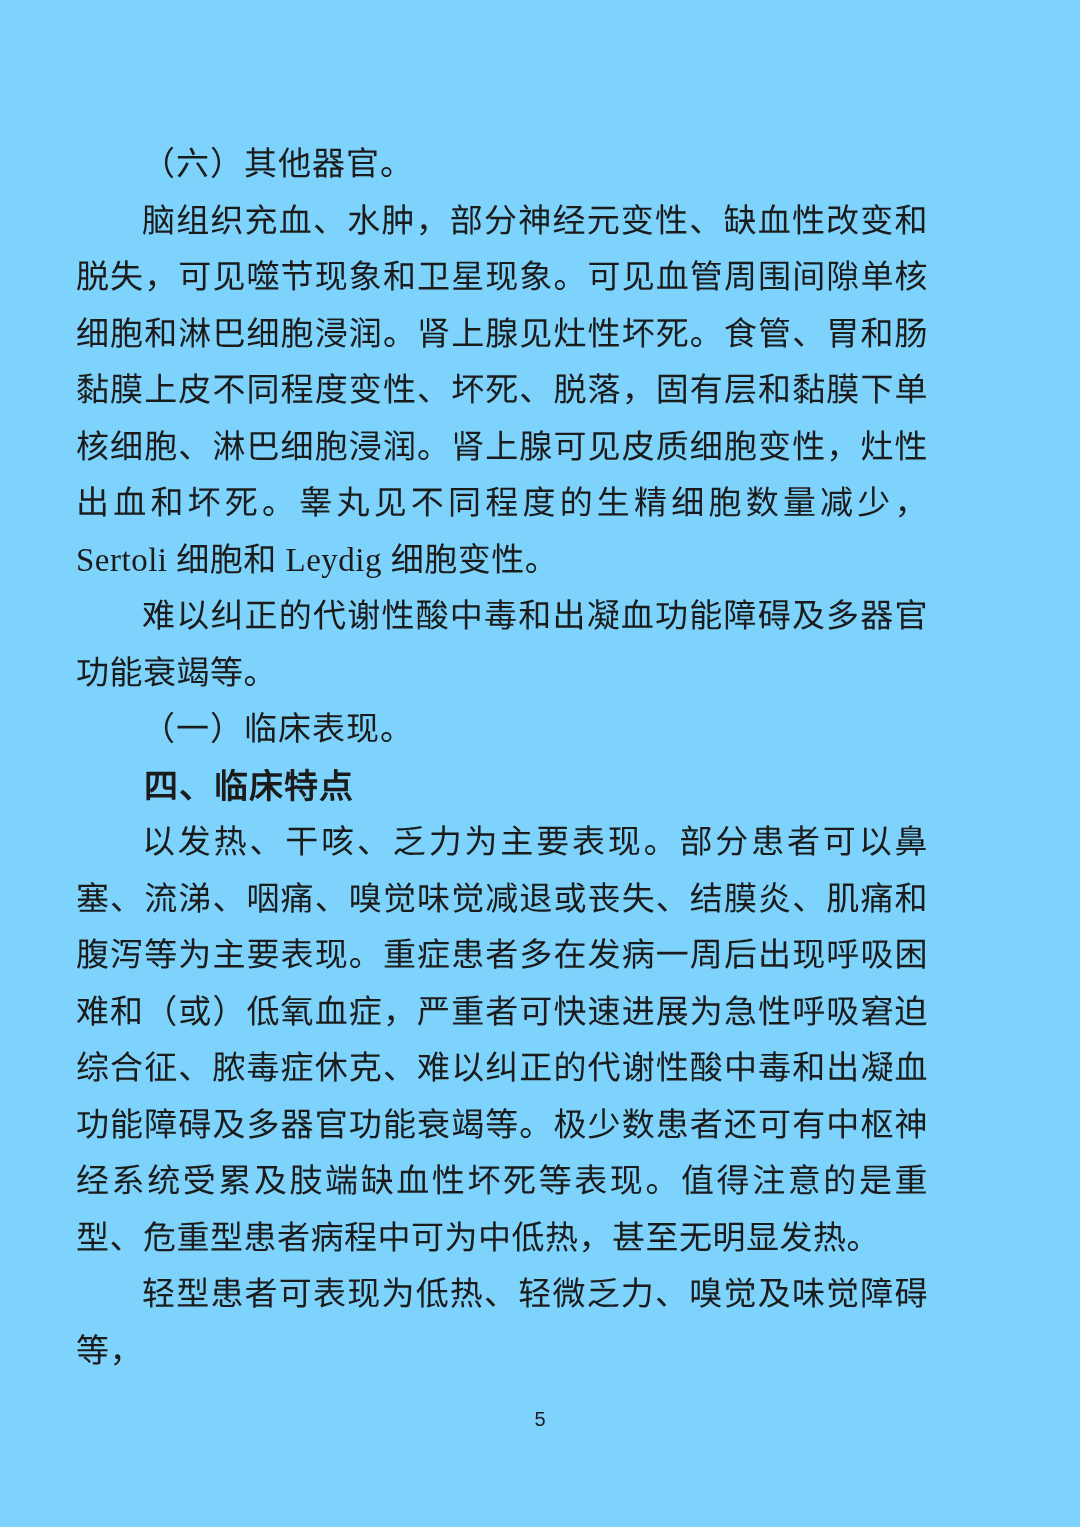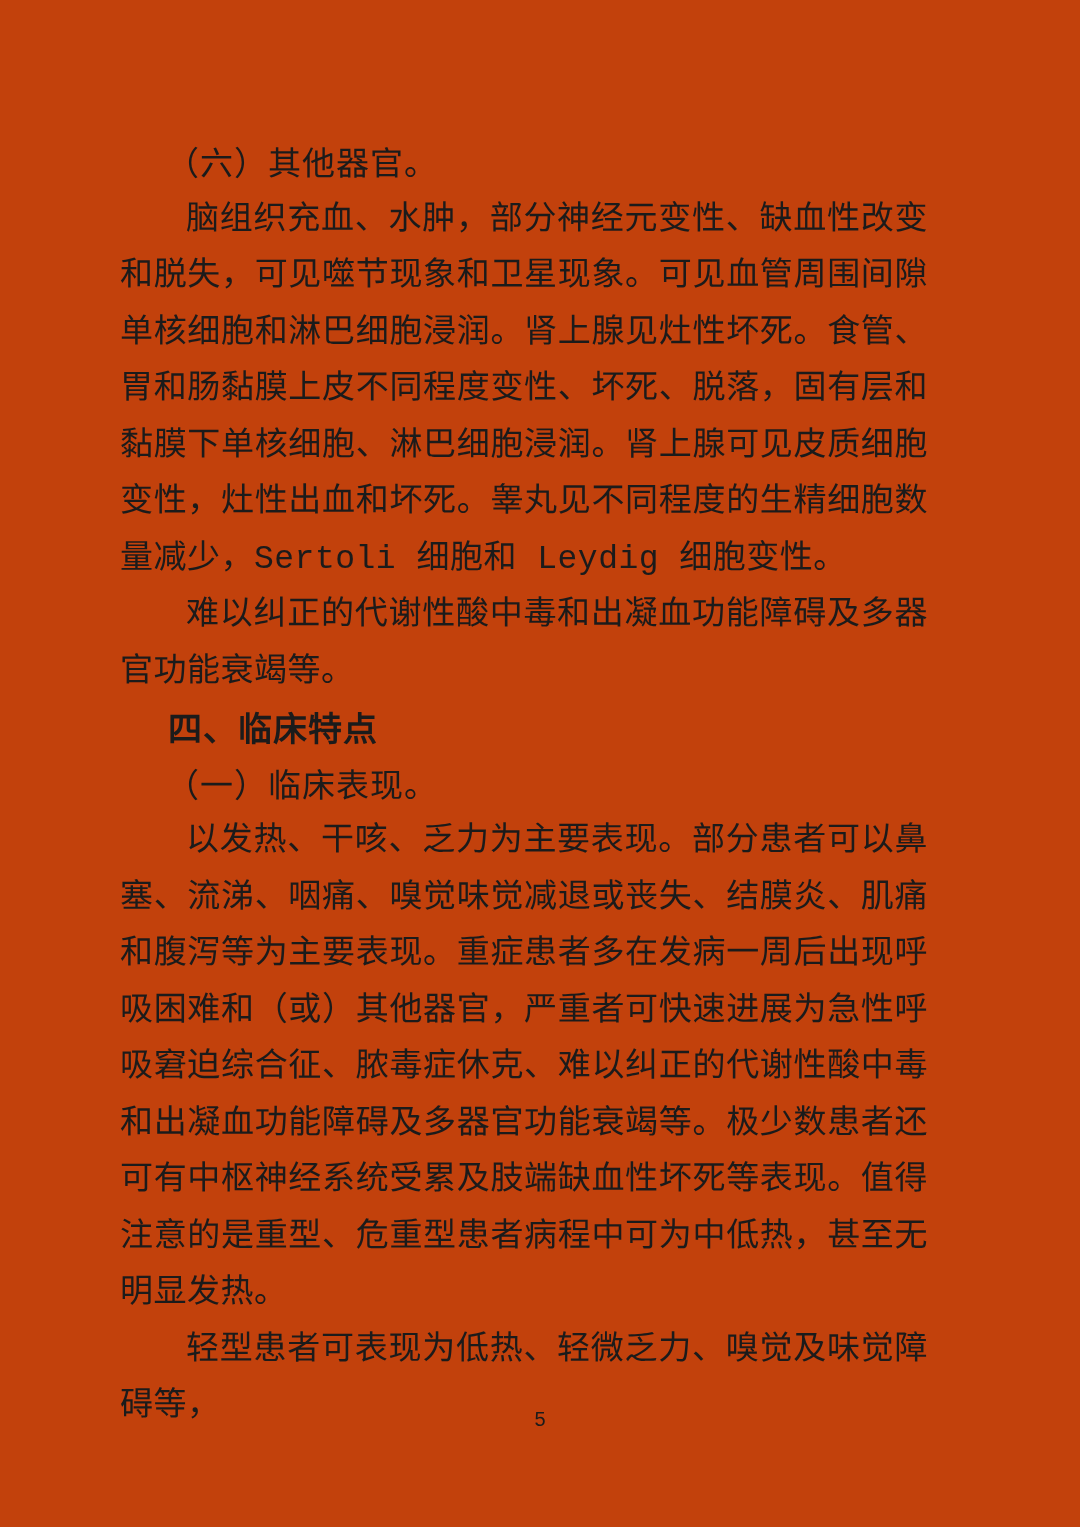--- a/index.html
+++ b/index.html
@@ -10,37 +10,36 @@
   body {
     width: 1080px;
     height: 1527px;
     position: relative;
     overflow: hidden;
   }
   .page {
     position: absolute;
     inset: 0;
     box-sizing: border-box;
-    padding: 136px 152px 0 100px;
-    background: #c2410c;
+    padding: 136px 152px 0 76px;
+    background: #7dd3fc;
     color: #1b1b1b;
   }
   .block {
     margin: 0;
     font-size: 33px;
     line-height: 56.5px;
   }
   .para {
-    font-family: Liberation Mono, monospace;
+    font-family: Liberation Serif, serif;
     text-align: justify;
     text-justify: inter-character;
     text-align-last: left;
     text-indent: 2em;
     letter-spacing: 0.5px;
-    margin-left: 20px;
   }
   .kai-heading {
     font-family: "Liberation Serif", "DejaVu Serif", serif;
     font-weight: 400;
     text-indent: 2em;
     letter-spacing: 1px;
   }
   .hei-heading {
     font-family: "Liberation Sans", "DejaVu Sans", sans-serif;
     font-weight: 700;
@@ -63,24 +62,24 @@
 <body>
 
 <div class="page">
 
   <div class="block kai-heading">（六）其他器官。</div>
 
   <div class="block para">脑组织充血、水肿，部分神经元变性、缺血性改变和脱失，可见噬节现象和卫星现象。可见血管周围间隙单核细胞和淋巴细胞浸润。肾上腺见灶性坏死。食管、胃和肠黏膜上皮不同程度变性、坏死、脱落，固有层和黏膜下单核细胞、淋巴细胞浸润。肾上腺可见皮质细胞变性，灶性出血和坏死。睾丸见不同程度的生精细胞数量减少，Sertoli 细胞和 Leydig 细胞变性。</div>
 
   <div class="block para">难以纠正的代谢性酸中毒和出凝血功能障碍及多器官功能衰竭等。</div>
 
+  <div class="block kai-heading">（一）临床表现。</div>
+
   <div class="block hei-heading">四、临床特点</div>
 
-  <div class="block kai-heading">（一）临床表现。</div>
 
-
-  <div class="block para">以发热、干咳、乏力为主要表现。部分患者可以鼻塞、流涕、咽痛、嗅觉味觉减退或丧失、结膜炎、肌痛和腹泻等为主要表现。重症患者多在发病一周后出现呼吸困难和（或）其他器官，严重者可快速进展为急性呼吸窘迫综合征、脓毒症休克、难以纠正的代谢性酸中毒和出凝血功能障碍及多器官功能衰竭等。极少数患者还可有中枢神经系统受累及肢端缺血性坏死等表现。值得注意的是重型、危重型患者病程中可为中低热，甚至无明显发热。</div>
+  <div class="block para">以发热、干咳、乏力为主要表现。部分患者可以鼻塞、流涕、咽痛、嗅觉味觉减退或丧失、结膜炎、肌痛和腹泻等为主要表现。重症患者多在发病一周后出现呼吸困难和（或）低氧血症，严重者可快速进展为急性呼吸窘迫综合征、脓毒症休克、难以纠正的代谢性酸中毒和出凝血功能障碍及多器官功能衰竭等。极少数患者还可有中枢神经系统受累及肢端缺血性坏死等表现。值得注意的是重型、危重型患者病程中可为中低热，甚至无明显发热。</div>
 
   <div class="block para">轻型患者可表现为低热、轻微乏力、嗅觉及味觉障碍等，</div>
 
   <div class="page-footer">5</div>
 
 </div>
 
 </body></html>

